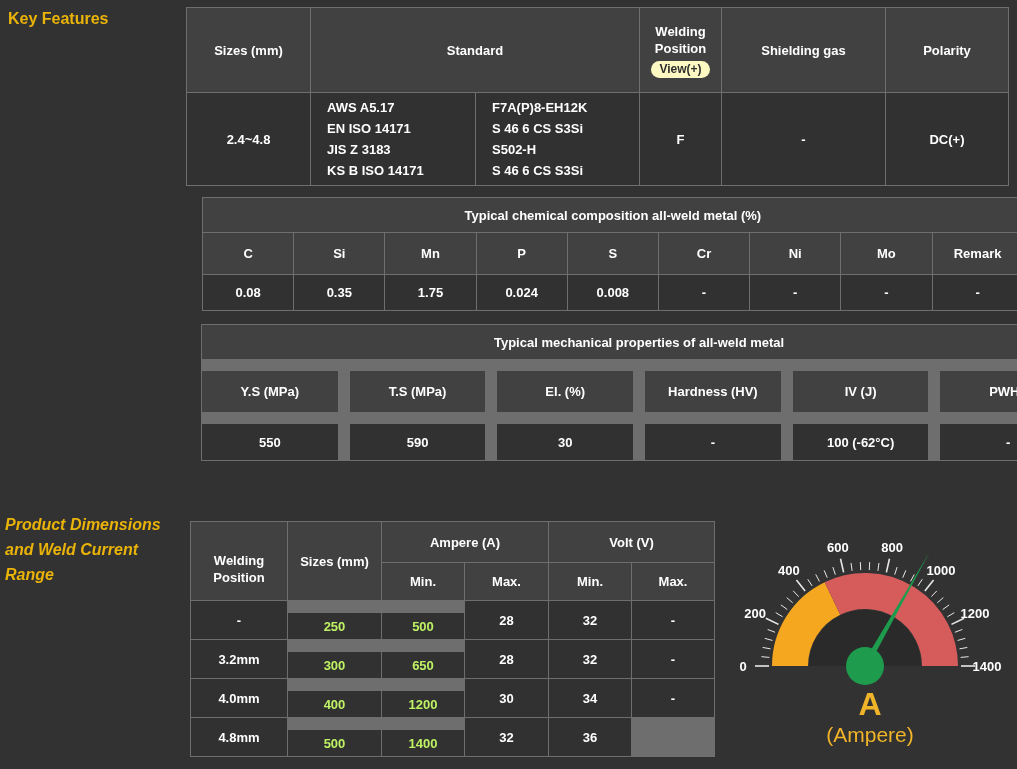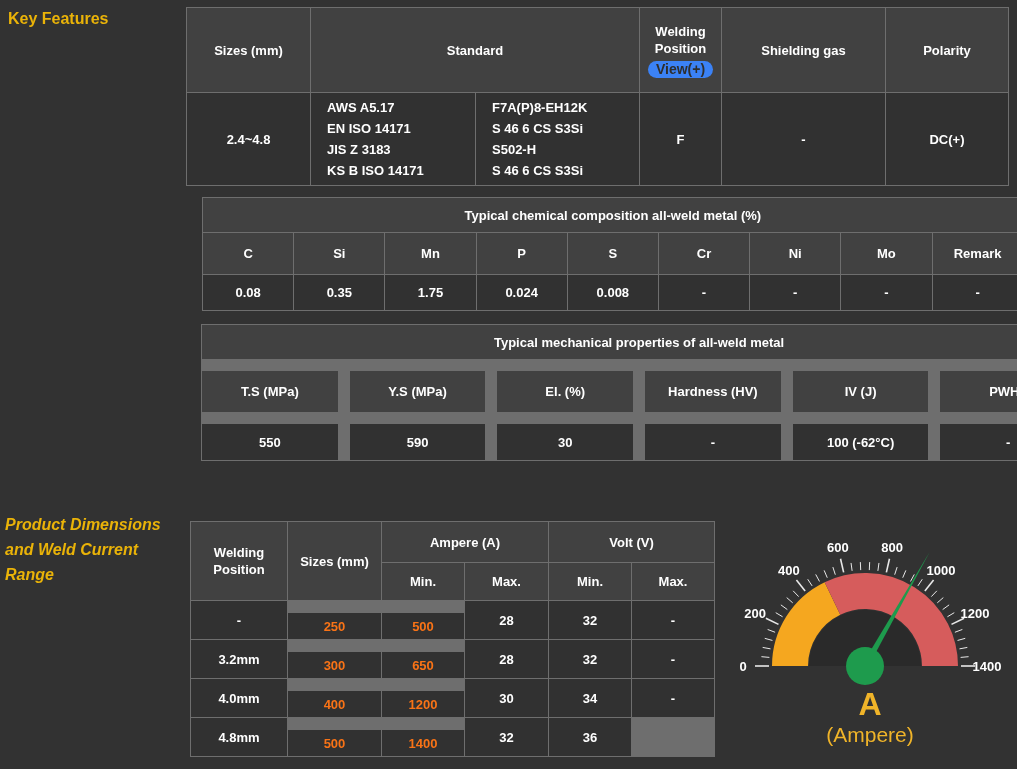--- a/index.html
+++ b/index.html
@@ -42,37 +42,37 @@
   .td{background:#313131;}
   .title-row{grid-column:1/-1;}
   .left{
     flex-direction:column;
     align-items:flex-start;
     justify-content:center;
     text-align:center;
     padding-left:16px;
     line-height:21px;
   }
-  .wp{flex-direction:column;gap:4px;padding:14px 2px;}
+  .wp{flex-direction:column;gap:4px;padding:14px 2px;justify-content:flex-end;}
   .wp span.lbl{display:block;width:70px;}
   .badge{
-    background:#3b82f6;
+    background:#fef9c3;
     color:#2E2E2E;
-    font-size:14px;
+    font-size:12px;
     font-weight:700;
     border-radius:9px;
     padding:1px 8px;
     line-height:15px;
     cursor:pointer;
   }
   #spec-table{left:186px;top:7px;grid-template-columns:123px 164px 163px 81px 163px 122px;grid-template-rows:84px 92px;}
   #chem-table{left:186px;top:197px;grid-template-columns:repeat(9,90.2px);grid-template-rows:34px 41px 35px;margin-left:16px;}
   #mech-table{left:201px;top:324px;grid-template-columns:repeat(6,135.7px);grid-template-rows:34px 41px 36px;gap:12px;}
   #current-table{left:190px;top:521px;grid-template-columns:96px 93px 82px 83px 82px 82px;grid-template-rows:40px 37px 38px 38px 38px 38px;}
-  .amp{color:#f97316;margin-top:12px;}
+  .amp{color:#bef264;margin-top:12px;}
 
   #gauge-wrap{position:absolute;left:723px;top:517px;width:294px;height:240px;}
   #gauge-svg{display:block;width:294px;height:172px;}
   #gauge-title{
     position:absolute;left:0;top:170px;width:294px;
     text-align:center;color:#F0B429;font-size:32px;font-weight:600;line-height:34px;
   }
   #gauge-subtitle{
     position:absolute;left:0;top:206px;width:294px;
     text-align:center;color:#F0B429;font-size:21px;font-weight:400;
@@ -128,22 +128,22 @@
   <div class="td">0.024</div>
   <div class="td">0.008</div>
   <div class="td">-</div>
   <div class="td">-</div>
   <div class="td">-</div>
   <div class="td">-</div>
 </div>
 
 <div class="tbl" id="mech-table">
   <div class="th title-row">Typical mechanical properties of all-weld metal</div>
+  <div class="th">Y.S (MPa)</div>
   <div class="th">T.S (MPa)</div>
-  <div class="th">Y.S (MPa)</div>
   <div class="th">El. (%)</div>
   <div class="th">Hardness (HV)</div>
   <div class="th">IV (J)</div>
   <div class="th">PWHT</div>
   <div class="td">550</div>
   <div class="td">590</div>
   <div class="td">30</div>
   <div class="td">-</div>
   <div class="td">100 (-62°C)</div>
   <div class="td">-</div>

